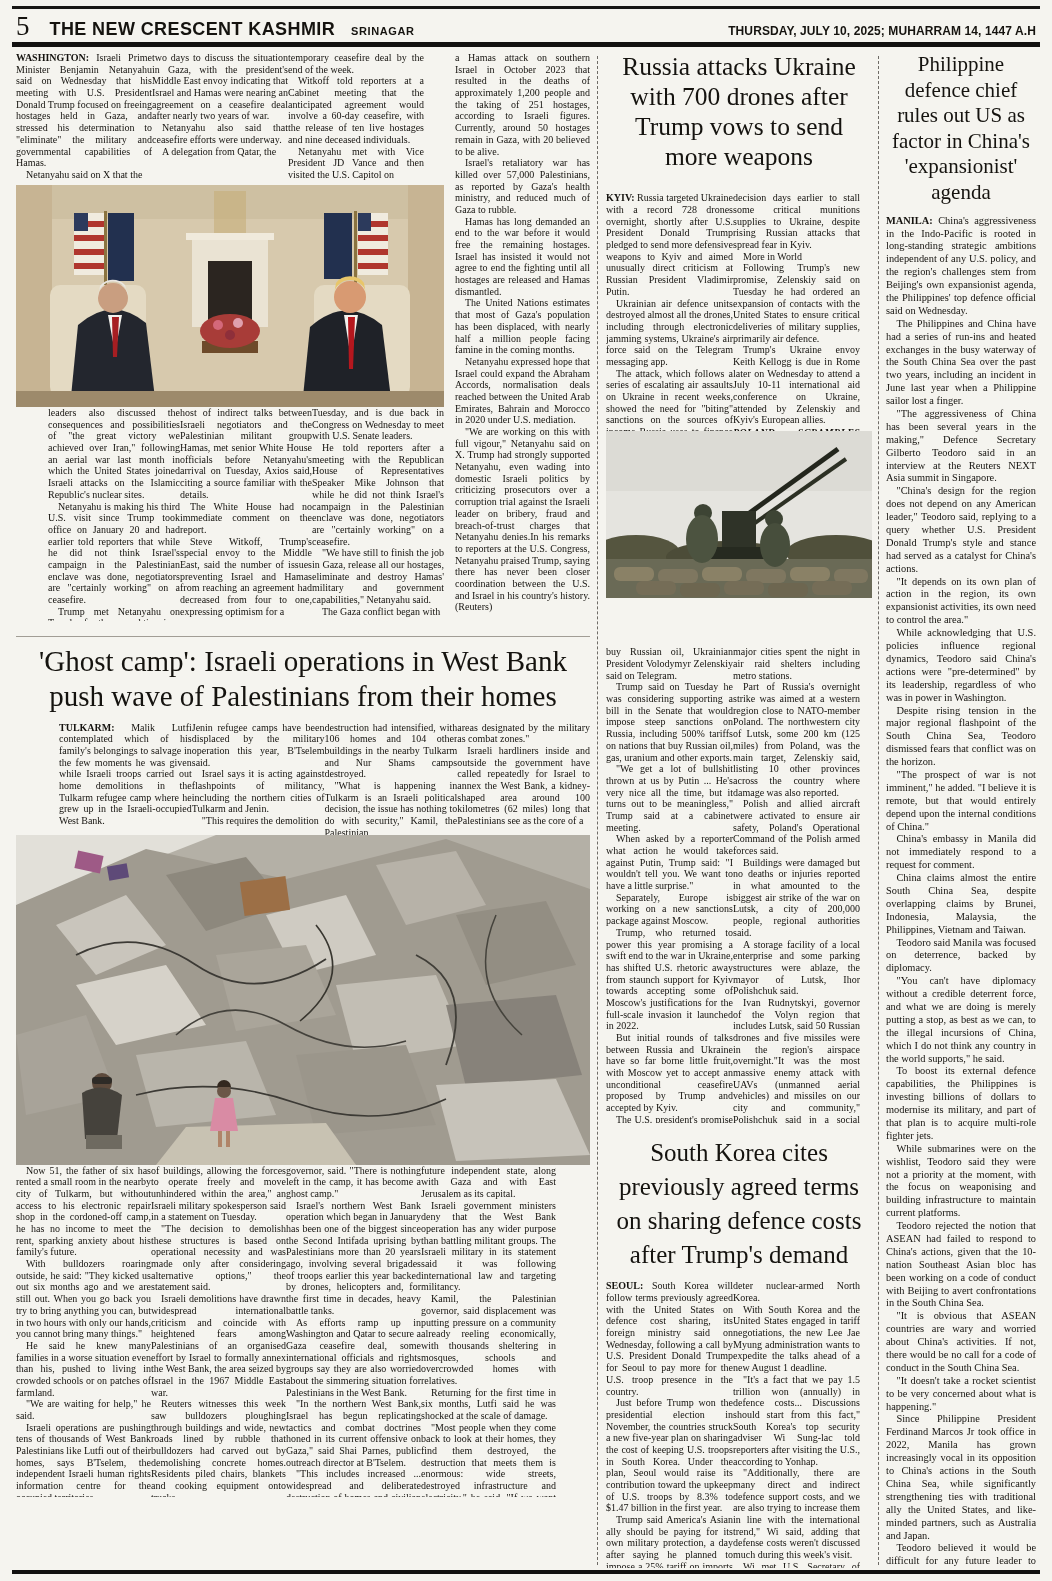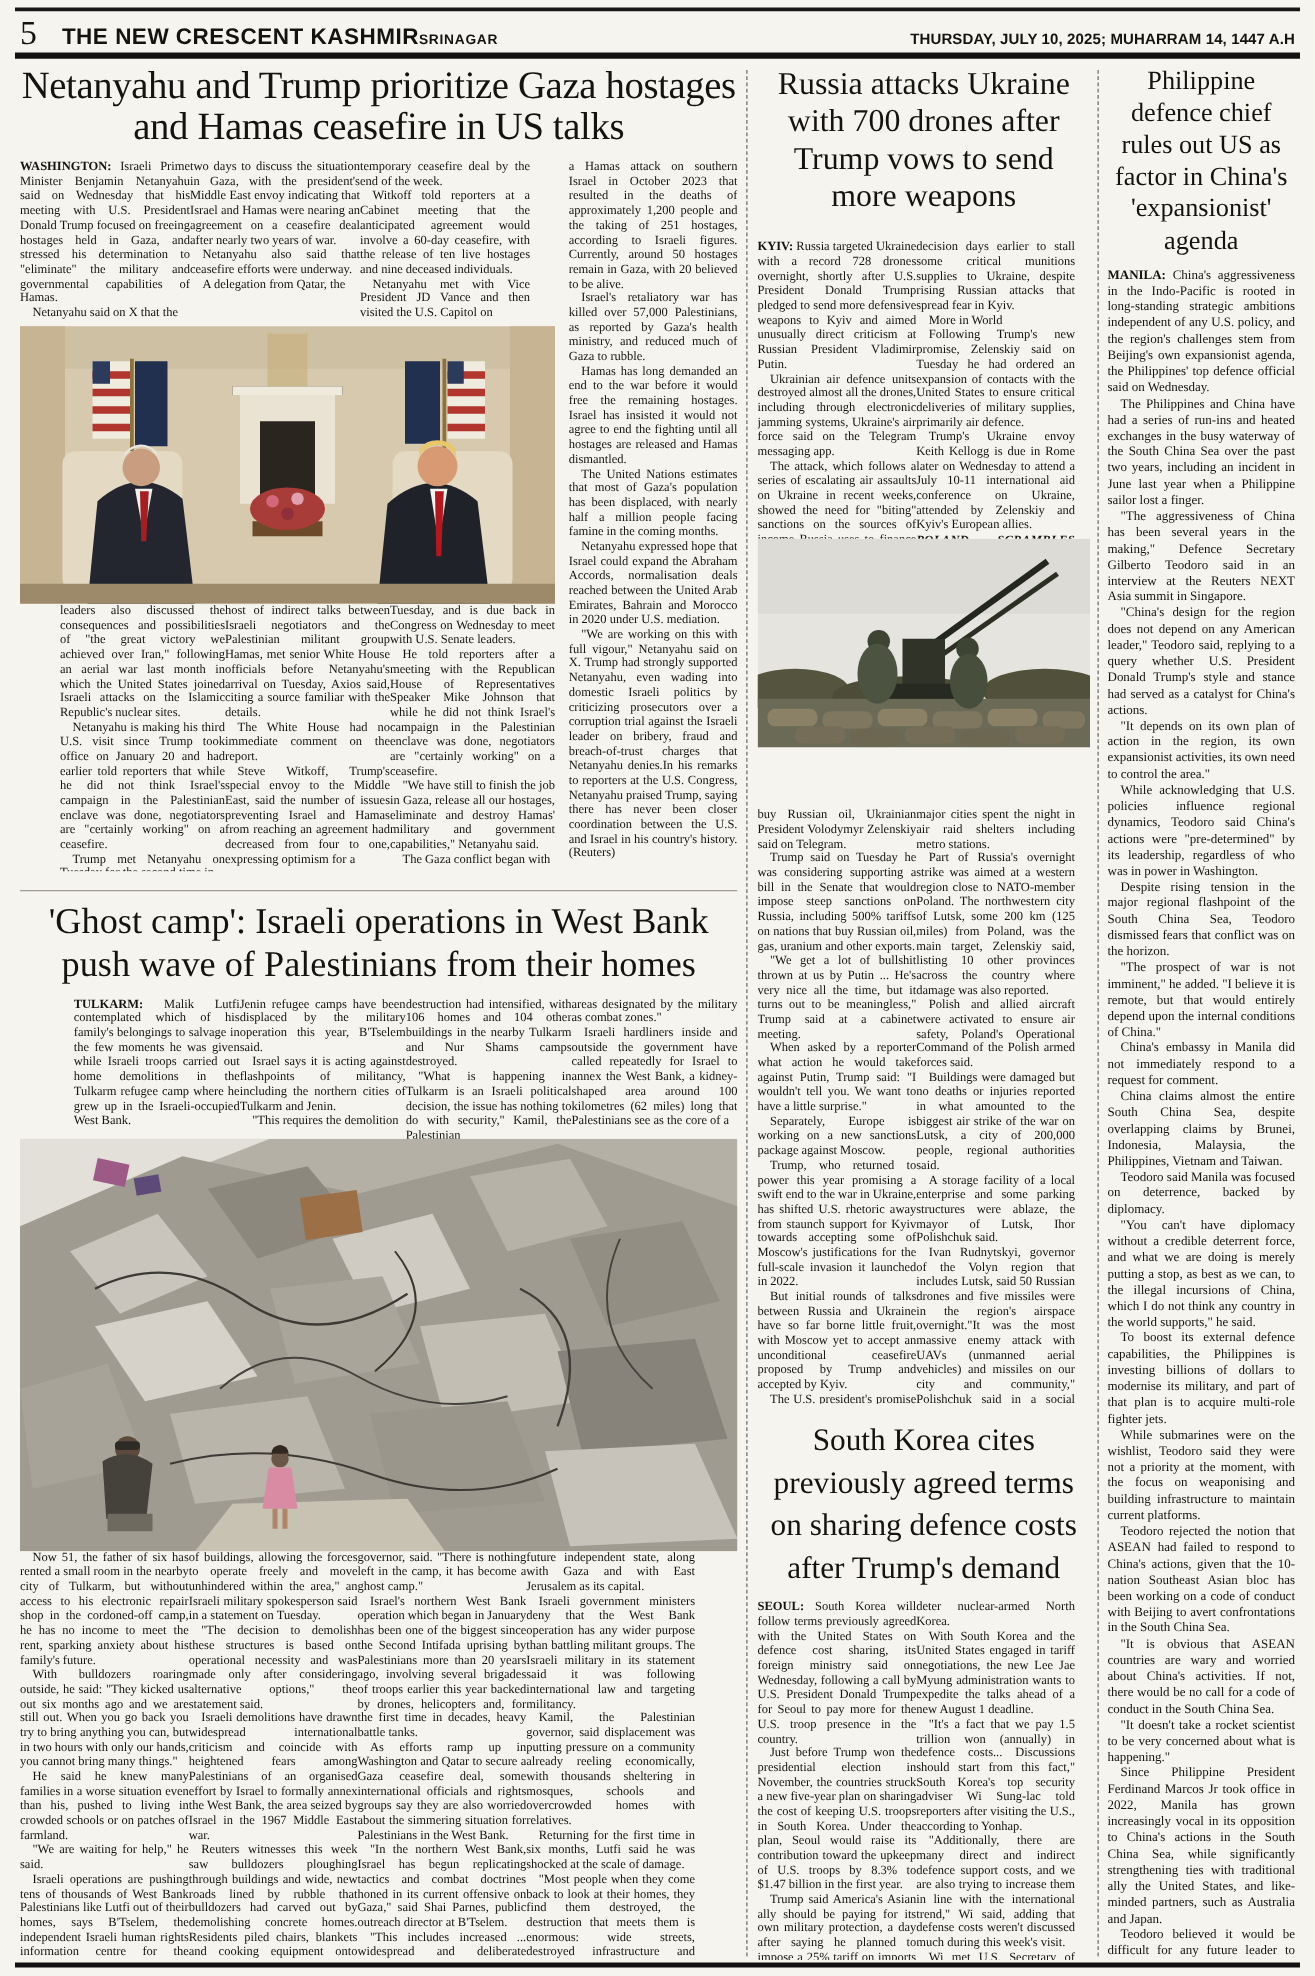--- a/index.html
+++ b/index.html
@@ -2,21 +2,21 @@
 <html><head>
 <meta charset="utf-8">
 <style>
   html,body{margin:0;padding:0;background:#9a9a9a;}
   .page{position:relative;width:1052px;height:1581px;margin:0 auto;background:#f5f4ef;
         font-family:"Liberation Serif", serif;color:#15130f;overflow:hidden;}
   .rule-top{position:absolute;left:12px;right:12px;top:6px;height:3px;background:#181715;}
   .masthead{position:absolute;left:16px;right:16px;top:13px;height:26px;display:flex;align-items:baseline;}
   .pageno{font-size:27px;line-height:26px;margin-right:20px;}
   .paper-title{font-family:"Liberation Sans",sans-serif;font-weight:700;font-size:18px;letter-spacing:.4px;}
-  .paper-city{font-family:"Liberation Sans",sans-serif;font-weight:700;font-size:11px;letter-spacing:.6px;}
+  .paper-city{font-family:"Liberation Sans",sans-serif;font-weight:700;font-size:11px;letter-spacing:.6px;margin-left:16px;}
   .paper-date{font-family:"Liberation Sans",sans-serif;font-weight:700;font-size:12px;letter-spacing:.1px;margin-left:auto;}
   .rule-thick{position:absolute;left:12px;right:12px;top:42px;height:5px;background:#121110;}
   .rule-bottom{position:absolute;left:12px;right:12px;top:1570px;height:4px;background:#121110;}
 
   .zone{position:absolute;top:52px;height:1516px;overflow:hidden;}
   .zone-left{left:16px;width:574px;}
   .zone-mid{left:606px;width:266px;}
   .zone-right{left:886px;width:150px;}
   .vdash{position:absolute;top:56px;bottom:16px;width:0;border-left:1px dashed #6e6b66;}
   .vdash1{left:597px;}
@@ -67,21 +67,20 @@
     <span class="paper-title">THE NEW CRESCENT KASHMIR</span>
     <span class="paper-city">SRINAGAR</span>
     <span class="paper-date">THURSDAY, JULY 10, 2025; MUHARRAM 14, 1447 A.H</span>
   </header>
 
   <div class="rule-thick"></div>
 
   <section class="zone zone-left">
 
     <article>
-      <h1 class="a1-head">Netanyahu and Trump prioritize Gaza hostages and Hamas ceasefire in US talks</h1>
       <div class="a1-body">
         <div class="a1-main">
           <div class="cols a1-top">
             <div class="col"><span class="lead">WASHINGTON:</span> <span>Israeli Prime Minister Benjamin Netanyahu said on Wednesday that his meeting with U.S. President Donald Trump focused on freeing hostages held in Gaza, and stressed his determination to "eliminate" the military and governmental capabilities of Hamas.
  Netanyahu said on X that the</span></div>
             <div class="col">two days to discuss the situation in Gaza, with the president's Middle East envoy indicating that Israel and Hamas were nearing an agreement on a ceasefire deal after nearly two years of war.
  Netanyahu also said that ceasefire efforts were underway.
  A delegation from Qatar, the</div>
             <div class="col">temporary ceasefire deal by the end of the week.
  Witkoff told reporters at a Cabinet meeting that the anticipated agreement would involve a 60-day ceasefire, with the release of ten live hostages and nine deceased individuals.

